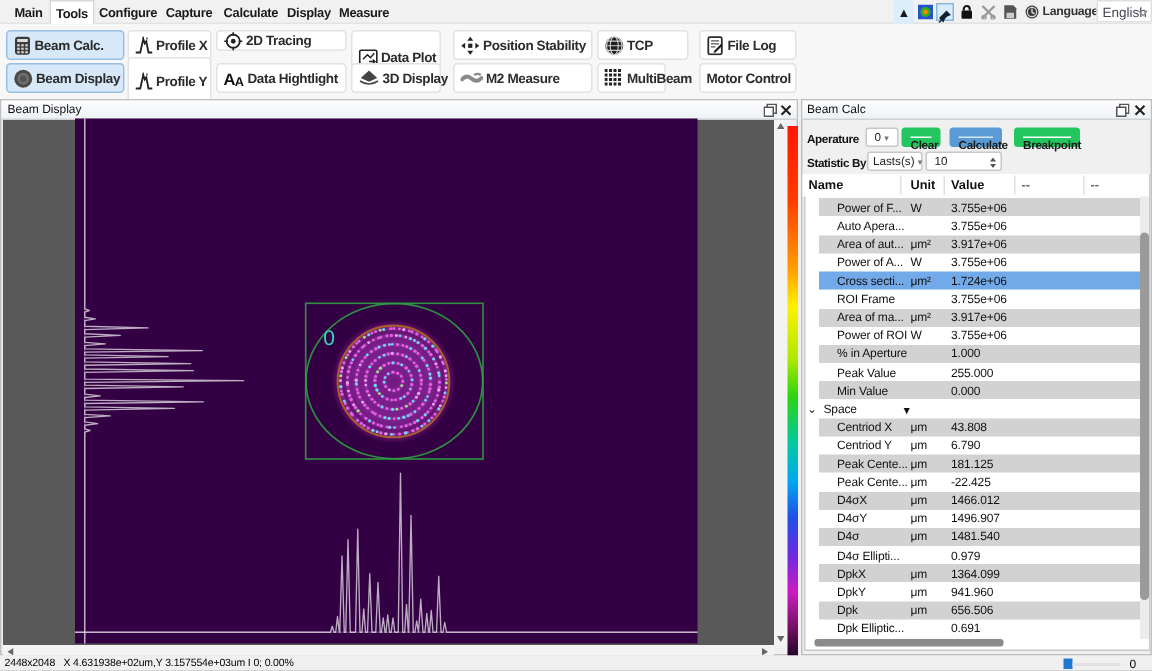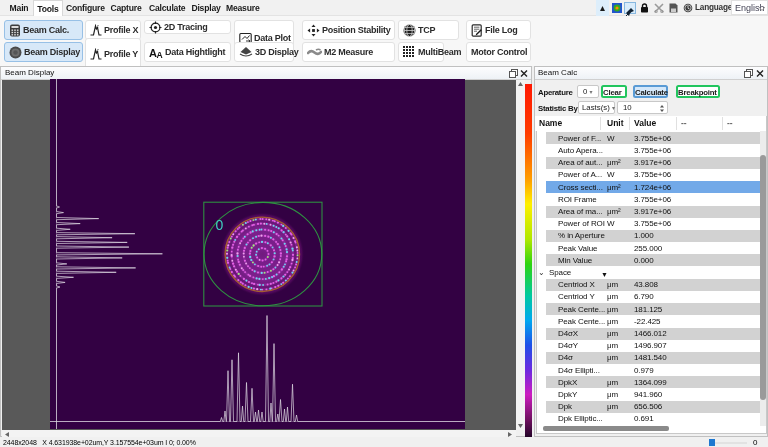--- a/index.html
+++ b/index.html
@@ -23,21 +23,21 @@
 #bdhs { position:absolute; left:1px; top:363px; width:514px; height:7px; background:#f3f3f3; }
 
 #cbar { position:absolute; left:524px; top:17px; width:7px; height:353px;
  background:linear-gradient(#ff1802 0%,#ff3c00 14%,#ff9e00 27%,#fff000 34%,#b0e800 44%,#2ed410 51%,#00c9a0 60%,#00a8f0 67%,#1e50e8 74%,#6c2ae0 81%,#cc1cc0 88%,#701060 95%,#240428 100%); }
 
 
 #bc { position:absolute; left:534px; top:66px; width:234px; height:371px; background:#f0f0f0; border:1px solid #c0c0c0; }
 #bc .title { position:absolute; left:0; top:0; width:100%; height:13px; background:linear-gradient(#fdfdfe,#eef2f6); border-bottom:1px solid #d0d0d0; font-size:8px; color:#111; padding:1px 0 0 3px; }
 .lbl { position:absolute; font-size:7.8px; font-weight:bold; letter-spacing:-0.25px; color:#111; }
 .ctl { position:absolute; background:#fff; border:1px solid #c8c8c8; border-radius:2px; font-size:7.8px; color:#222; white-space:nowrap; }
-.btn { position:absolute; background:#fff; border:2px solid #22c55e; border-radius:2.5px; font-size:7.8px; font-weight:bold; letter-spacing:-0.2px; color:#1a1a1a; text-align:left; }
+.btn { position:absolute; background:#fff; border:6px solid #22c55e; border-radius:2.5px; font-size:7.8px; font-weight:bold; letter-spacing:-0.2px; color:#1a1a1a; text-align:right; }
 .btn.primary { background:#d5e8fa; border-color:#5a9bd5; }
 
 #tbl { position:absolute; left:1px; top:49px; width:231px; height:318px; background:#fff; border:1px solid #c8c8c8; }
 #thead { position:absolute; left:535px; top:116px; width:231px; height:15px; background:#fff; font-size:8.5px; font-weight:bold; color:#111; }
 .trow { position:absolute; left:535px; width:225px; height:12.2px; font-size:8px; color:#111; letter-spacing:-0.1px; }
 .trow .band { position:absolute; left:11px; right:0; top:0; bottom:0; }
 .trow.g .band { background:#d2d2d2; }
 .trow.b .band { background:#72a9e8; }
 .trow .tn { position:absolute; left:23px; top:1.5px; }
 .trow .tu { position:absolute; left:72px; top:1.5px; }

